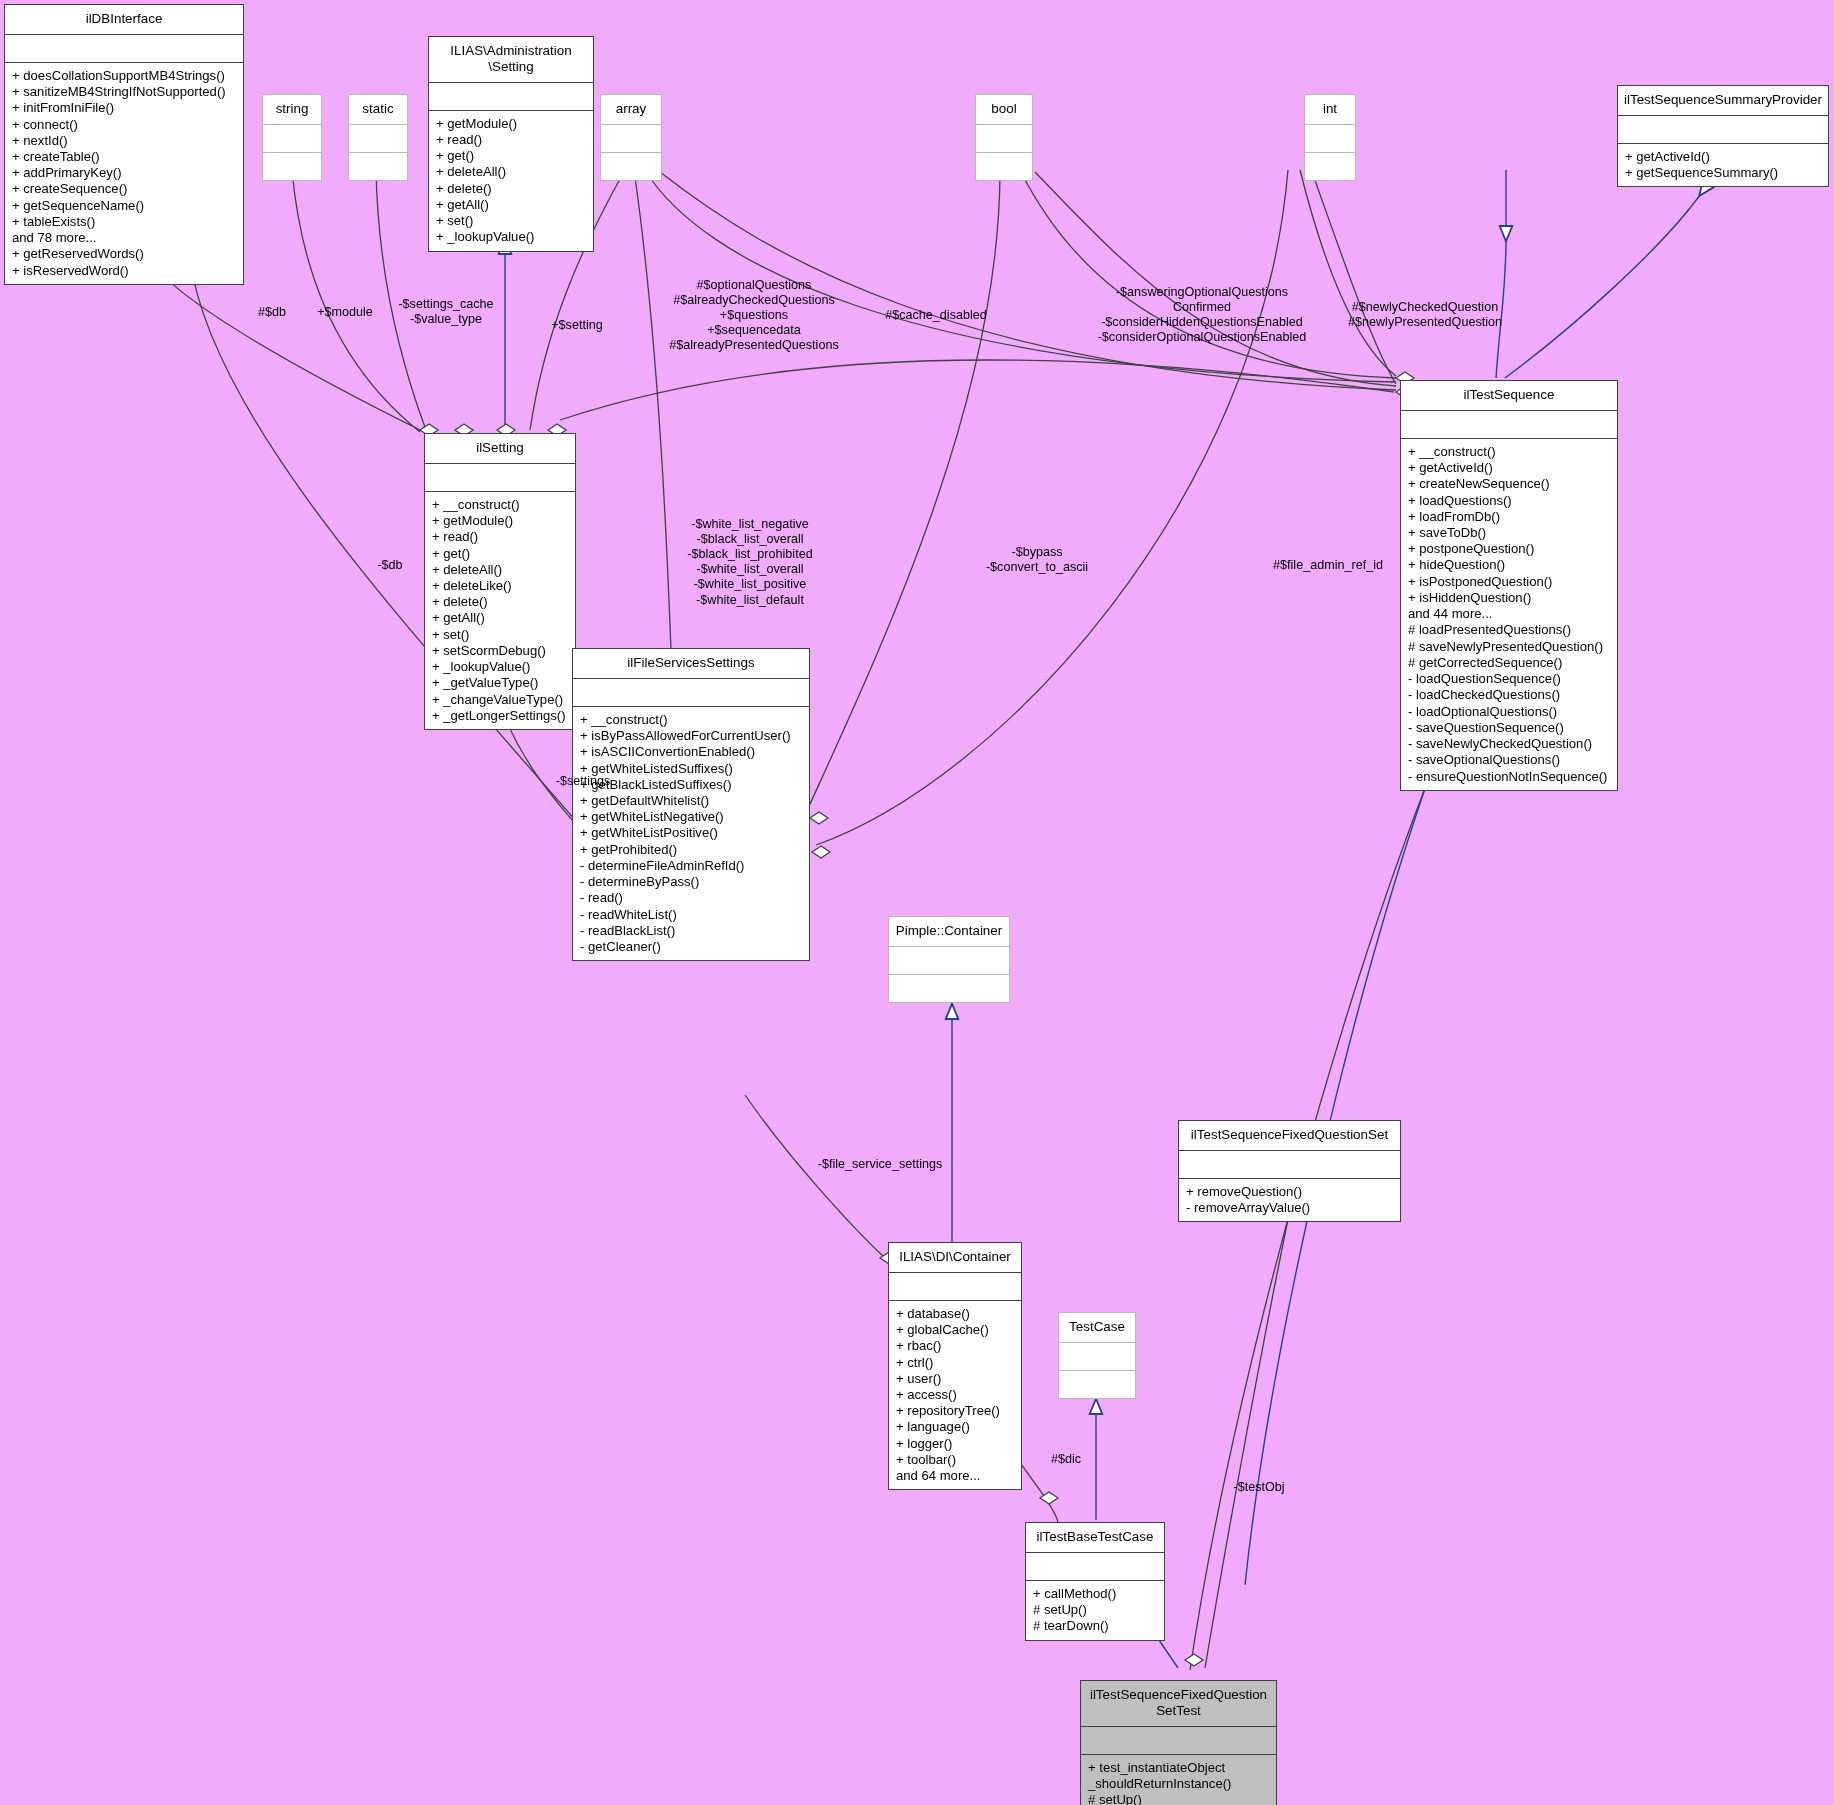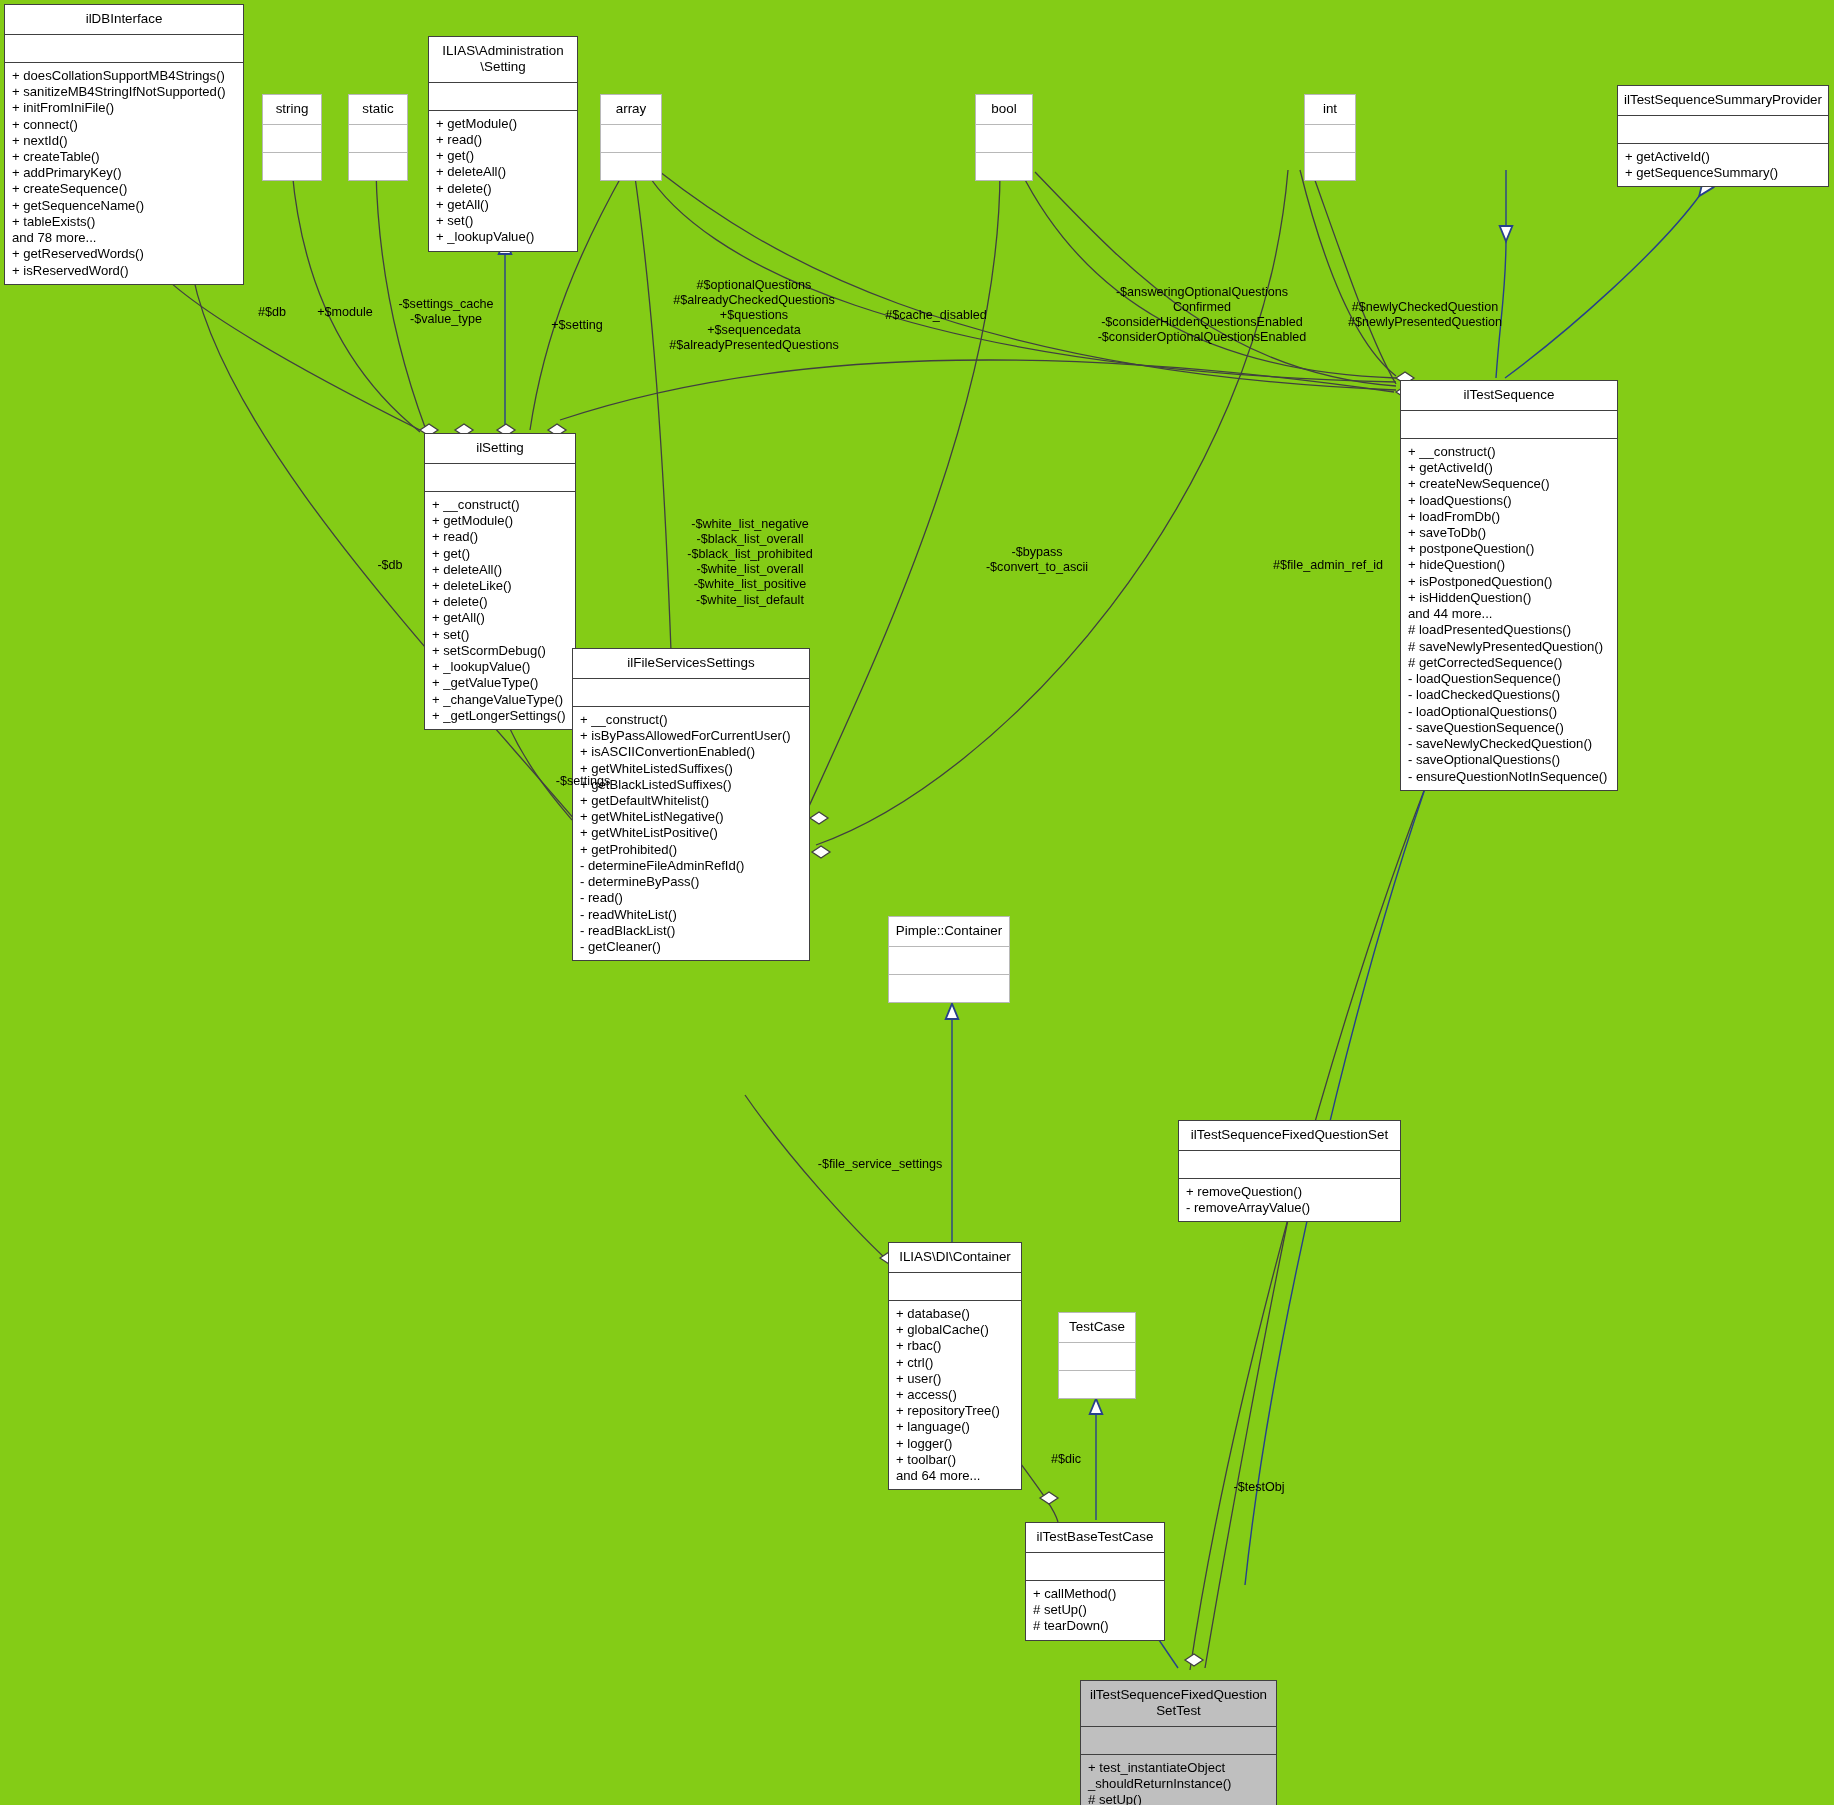--- a/index.html
+++ b/index.html
@@ -9,21 +9,21 @@
   }
   body {
     font-family: "Liberation Sans", sans-serif;
     color: #000000;
   }
   #canvas {
     position: relative;
     width: 1834px;
     height: 1805px;
     overflow: hidden;
-    background: #84cc16;
+    background: #f0abfc;
   }
   #edge-layer {
     position: absolute;
     left: 0;
     top: 0;
     width: 1834px;
     height: 1805px;
     pointer-events: none;
   }
   .node {
@@ -174,21 +174,21 @@
     <div class="sep attrs"></div>
     <div class="sep attrs"></div>
   </div>
 
   <div class="node thin" style="left:348px; top:94px; width:60px;">
     <div class="title">static</div>
     <div class="sep attrs"></div>
     <div class="sep attrs"></div>
   </div>
 
-  <div class="node" style="left:428px; top:36px; width:150px;">
+  <div class="node" style="left:428px; top:36px; width:166px;">
     <div class="title">ILIAS\Administration
 \Setting</div>
     <div class="sep attrs"></div>
     <div class="sep ops">+ getModule()
 + read()
 + get()
 + deleteAll()
 + delete()
 + getAll()
 + set()

